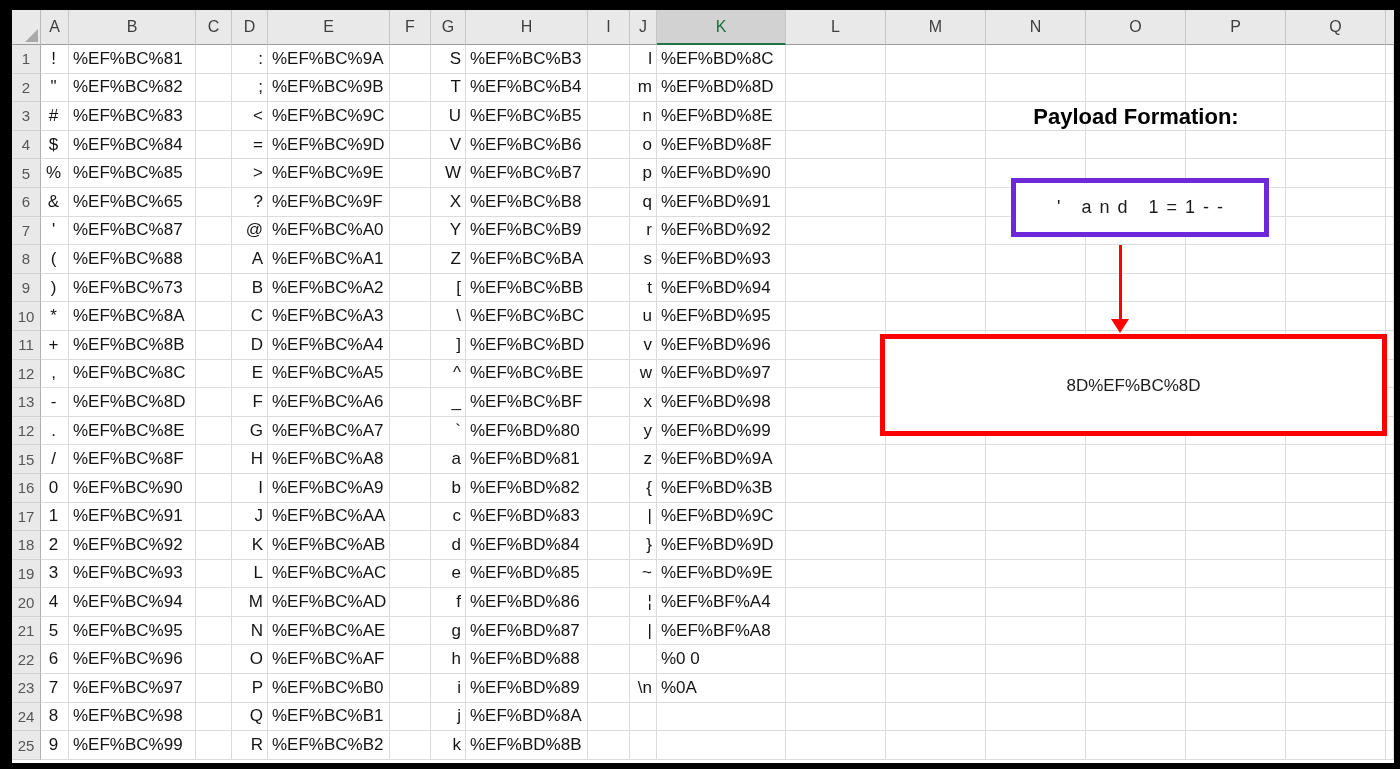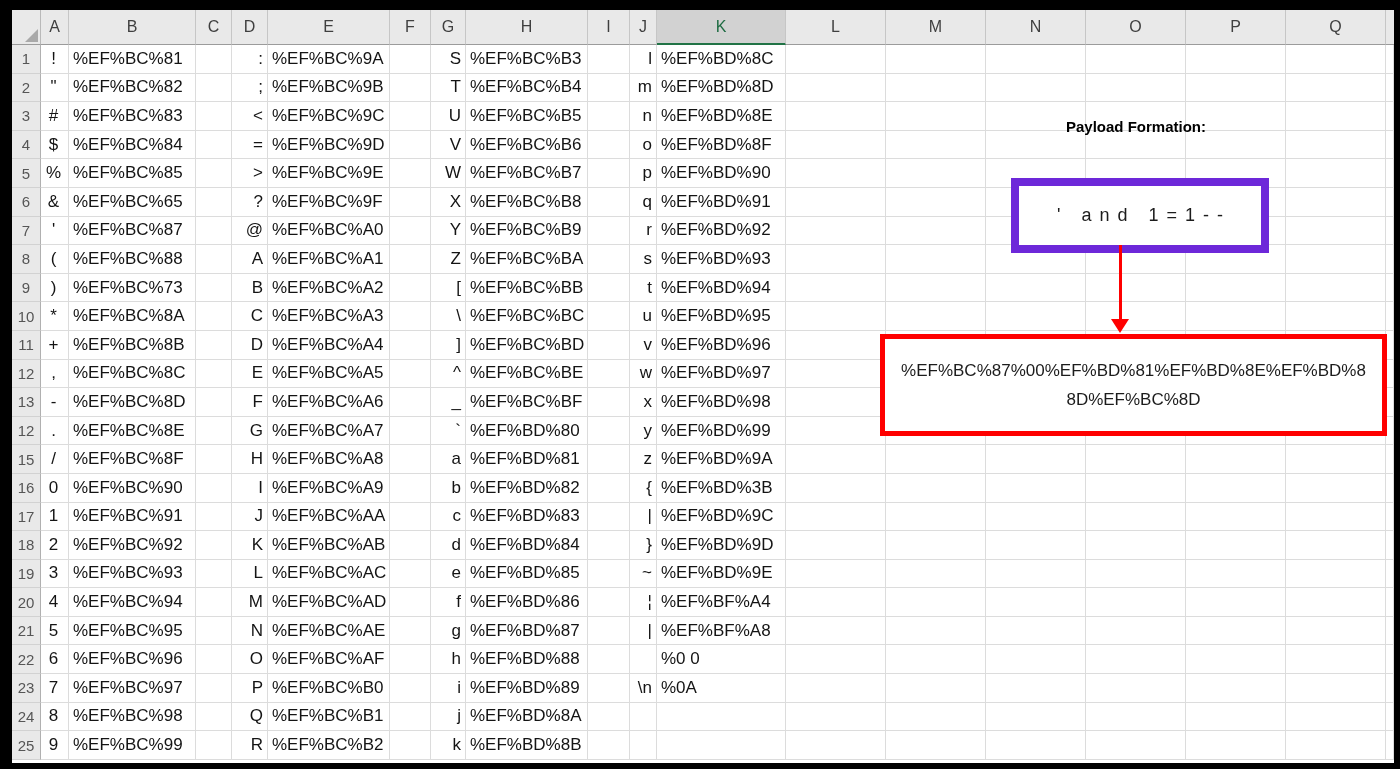--- a/index.html
+++ b/index.html
@@ -33,23 +33,23 @@
   .cell.code{padding-left:4px;justify-content:flex-start;}
   .cell.char{justify-content:flex-end;padding-right:4px;}
   .cell.char.colA{justify-content:center;padding-right:2px;}
   .cell.empty{justify-content:flex-start;}
   .strip{height:3px;background:#fff;}
 
   
   .overlay{position:absolute;left:0;top:0;width:100%;height:100%;pointer-events:none;}
   .overlay > *{pointer-events:auto;}
   .ann-title{position:absolute;left:944px;top:93px;width:360px;text-align:center;
-    font-weight:bold;font-size:15px;color:#000;line-height:28px;margin-top:10px;}
-  .redbox1{position:absolute;left:999px;top:168px;width:258px;height:75px;
-    border:8px solid #6d28d9;background:#fff;display:flex;align-items:center;justify-content:center;}
+    font-weight:bold;font-size:22px;color:#000;line-height:28px;}
+  .redbox1{position:absolute;left:999px;top:168px;width:258px;height:59px;
+    border:5px solid #6d28d9;background:#fff;display:flex;align-items:center;justify-content:center;}
   .redbox1 .txt{font-size:18px;color:#1c1c1c;letter-spacing:8px;white-space:pre;padding-left:8px;}
   .arrow-stem{position:absolute;left:1107px;top:235px;width:3px;height:76px;background:#FF0000;}
   .arrow-head{position:absolute;left:1099px;top:309px;width:0;height:0;
     border-left:9px solid transparent;border-right:9px solid transparent;border-top:14px solid #FF0000;}
   .redbox2{position:absolute;left:868px;top:324px;width:507px;height:102px;
     border:5px solid #FF0000;background:#fff;display:flex;flex-direction:column;
     align-items:center;justify-content:center;}
   .redbox2 .pline{font-size:17px;color:#1c1c1c;line-height:29px;text-align:center;white-space:nowrap;}
 </style>
 </head>
@@ -617,19 +617,18 @@
       <div class="ann-title">Payload Formation:</div>
 
       <div class="redbox1">
         <span class="txt">' and 1=1--</span>
       </div>
 
       <div class="arrow-stem"></div>
       <div class="arrow-head"></div>
 
       <div class="redbox2">
-        <div class="pline">%EF%BC%87%00%EF%BD%81%EF%BD%8E%EF%BD%8</div>
         <div class="pline">8D%EF%BC%8D</div>
       </div>
     </div>
 
   </div>
 </div>
 
 </body></html>

